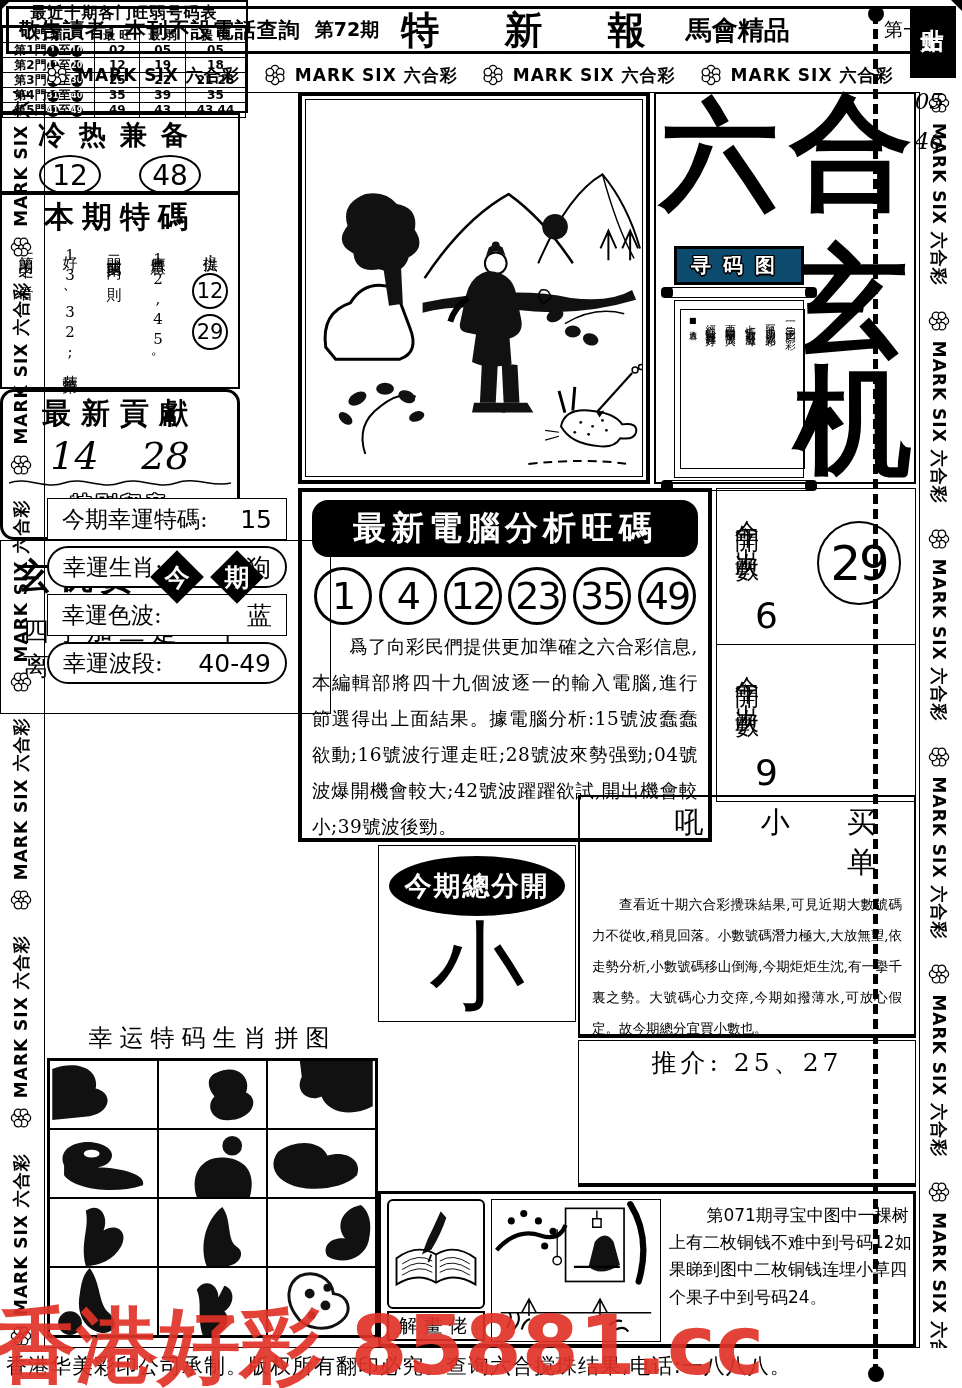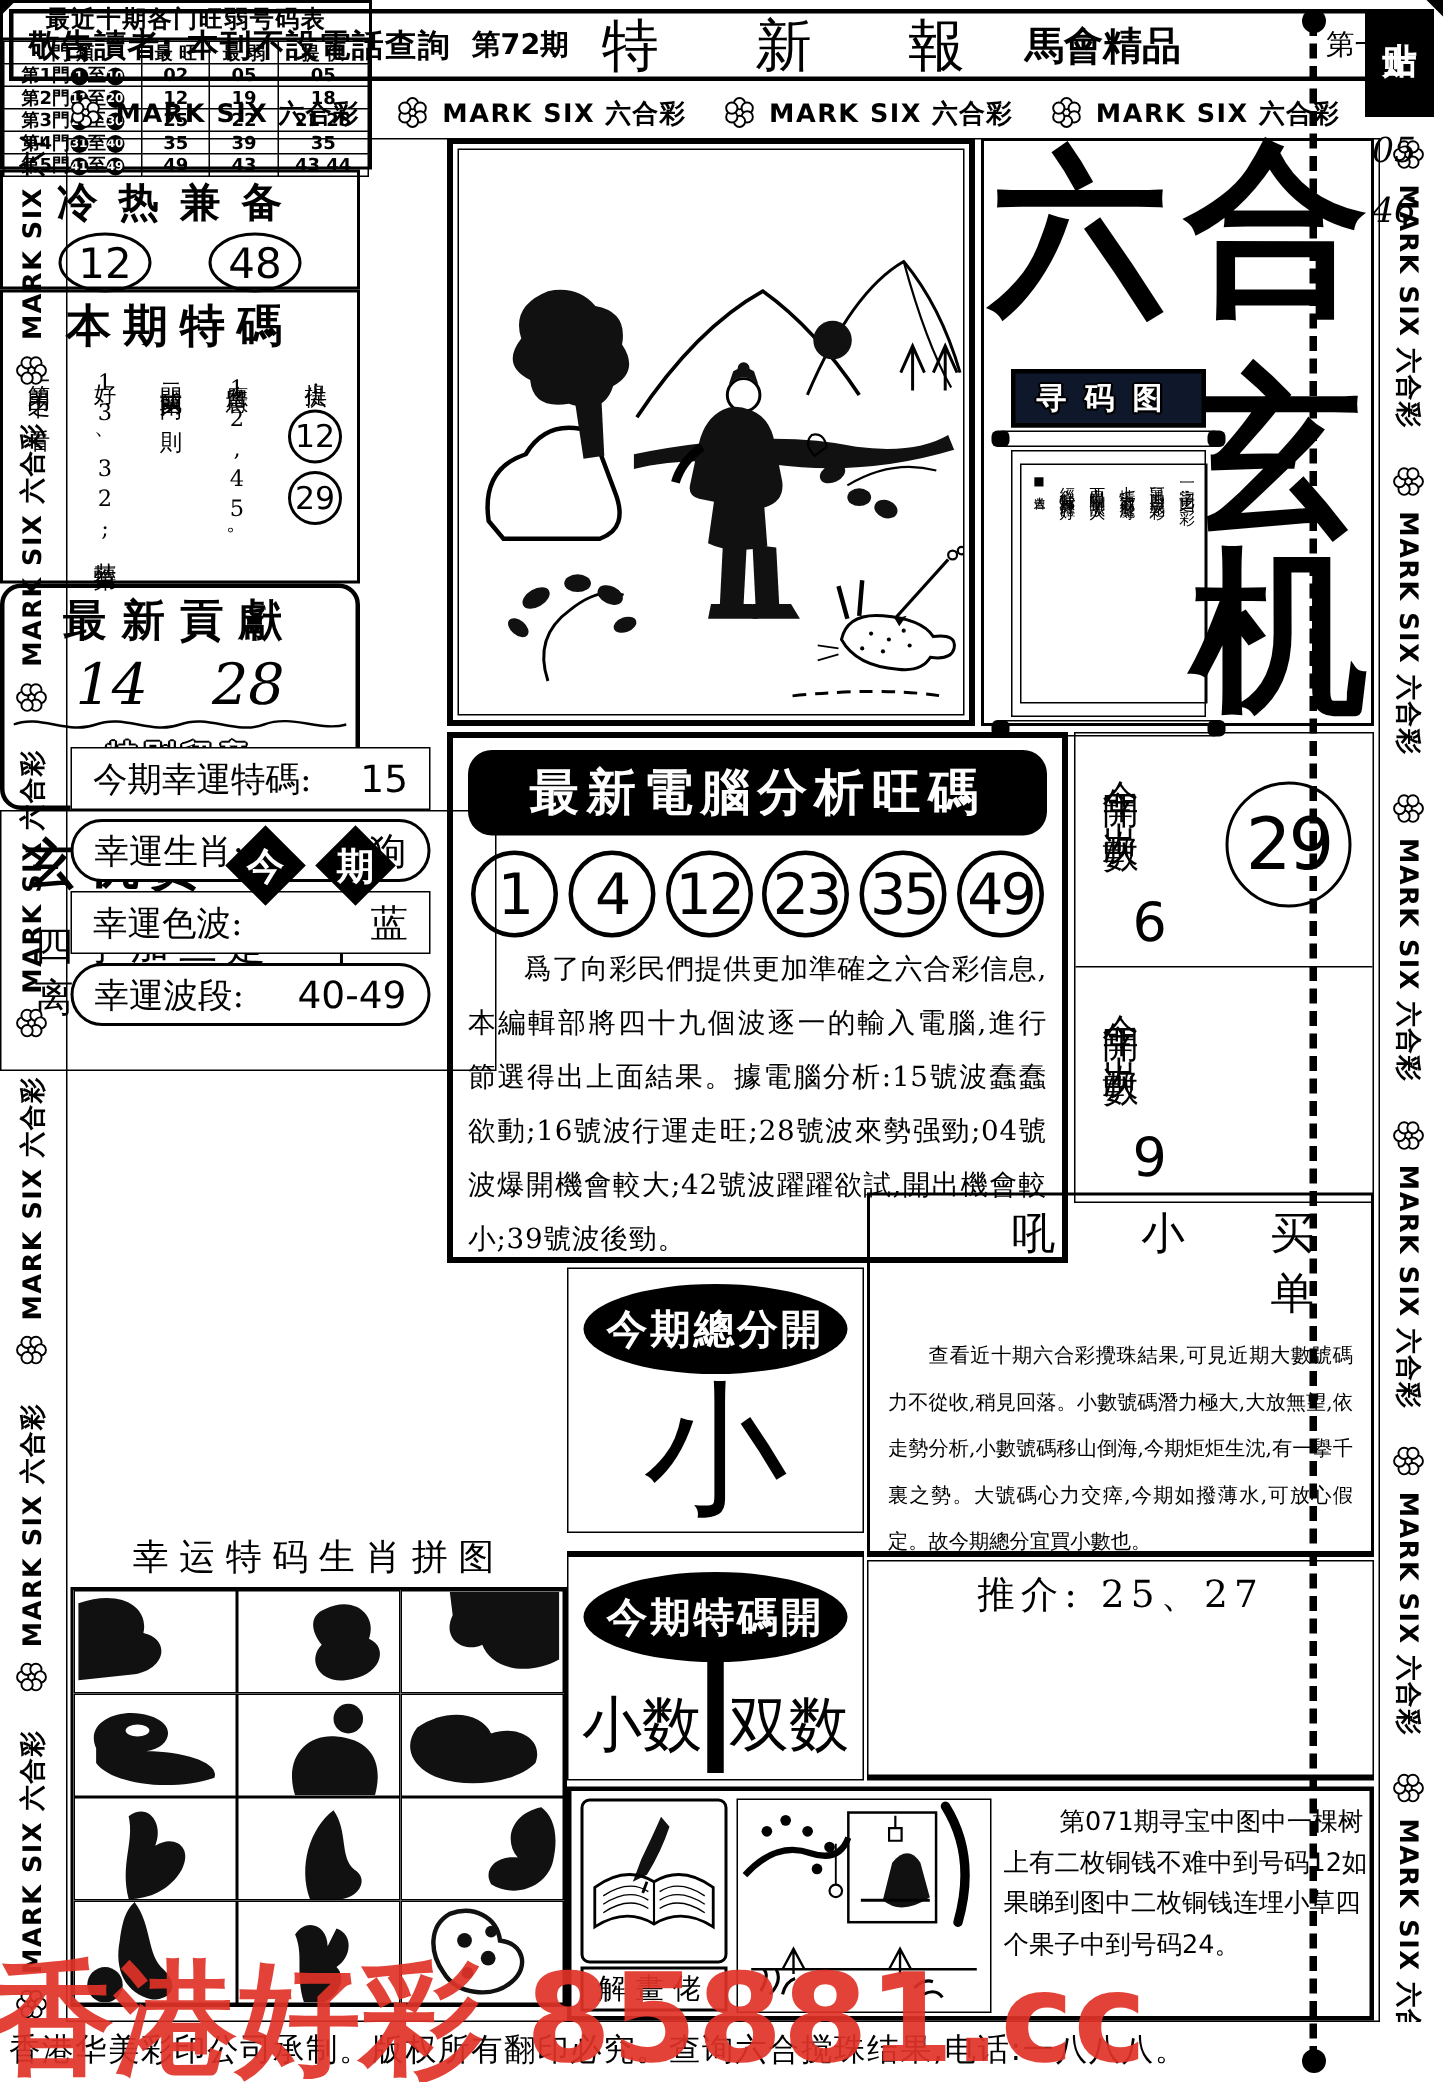--- a/index.html
+++ b/index.html
@@ -9,21 +9,21 @@
     background: #fff; color: #000; overflow: hidden;
     font-family: "DejaVu Sans", sans-serif;
   }
   .abs { position: absolute; }
 
   
   .header-box { left:6px; top:6px; width:948px; height:48px; border:3px solid #000;
     display:flex; align-items:center; padding:0 10px; gap:14px; }
   .hd-notice { font-size:21px; font-weight:bold; letter-spacing:1px; }
   .hd-issue  { font-size:19px; font-weight:bold; }
-  .hd-title  { font-size:38px; font-weight:normal; font-family:"DejaVu Serif",serif;
+  .hd-title  { font-size:38px; font-weight:bold; font-family:"DejaVu Serif",serif;
                letter-spacing:26px; flex:0 0 auto; margin-left:8px; }
   .hd-brand  { font-size:26px; font-weight:bold; }
   .hd-edition{ font-size:19px; margin-left:auto; font-family:"DejaVu Serif",serif; }
 
   
   .strip { display:flex; align-items:center; overflow:hidden; white-space:nowrap; }
   .strip-top   { left:46px; top:59px; width:872px; height:32px; }
   .strip-left  { left:4px;  top:1347px; width:1256px; height:34px;
                  transform-origin:0 0; transform:rotate(-90deg); }
   .strip-right { left:956px; top:92px; width:1256px; height:34px;
@@ -126,21 +126,21 @@
   .illu { left:298px; top:92px; width:352px; height:392px; border:4px solid #000;
           padding:3px; }
   .illu-inner { width:100%; height:100%; border:1px solid #000; }
   .illu svg { display:block; width:100%; height:100%; }
 
   
   .masthead { left:654px; top:92px; width:262px; height:392px; border:2px solid #000; }
   .mh-char { position:absolute; font-family:"DejaVu Serif",serif; font-weight:bold;
              line-height:1; }
   .scroll { position:absolute; left:8px; top:152px; width:150px; }
-  .plaque { border:3px solid #000; background:#0f172a; text-align:center; padding:3px 0;
+  .plaque { border:3px solid #000; background:#0c4a6e; text-align:center; padding:3px 0;
             margin:0 10px; }
   .plaque span { font-size:20px; letter-spacing:12px; }
   .roller { height:11px; border:1px solid #000; border-radius:5px; margin:2px 0; position:relative; }
   .roller::before, .roller::after { content:""; position:absolute; top:-1px; width:12px; height:11px;
             background:#000; border-radius:4px; }
   .roller::before { left:-4px; } .roller::after { right:-4px; }
   .scroll-body { border:1px solid #000; margin:0 10px; padding:8px 5px; height:178px; }
   .scroll-in { border:1px solid #000; height:100%; padding:6px 4px 2px;
                writing-mode:vertical-rl; font-size:10.5px; font-family:"DejaVu Serif",serif;
                letter-spacing:2px; line-height:1.9; }
@@ -667,28 +667,20 @@
     <div class="howl-title">吼 小 买 单</div>
     <div class="howl-body">查看近十期六合彩攪珠結果,可見近期大數號碼力不從收,稍見回落。小數號碼潛力極大,大放無望,依走勢分析,小數號碼移山倒海,今期炬炬生沈,有一擧千裏之勢。大號碼心力交瘁,今期如撥薄水,可放心假定。故今期總分宜買小數也。</div>
     <div class="howl-rec">推介: 25、27</div>
   </div>
 
   <div class="abs total-open">
     <div class="ellipse-badge">今期總分開</div>
     <div class="big-small">小</div>
   </div>
 
-  <div class="abs special-open">
-    <div class="ellipse-badge">今期特碼開</div>
-    <div class="so-bar"></div>
-    <div class="so-words">
-      <span>小数</span>
-      <span>双数</span>
-    </div>
-  </div>
 
   <div class="abs trend">
   </div>
 
   <div class="abs treasure">
     <div class="tr-book">
       <svg viewBox="0 0 100 95">
         <path d="M55,2 q-8,18 -14,30 l-6,16 l10,-5 q10,-16 16,-34z" fill="#111"></path>
         <path d="M45,48 L42,56" stroke="#000" stroke-width="2"></path>
         <path d="M8,52 Q30,36 50,48 Q70,36 92,52 L92,80 Q70,66 50,78 Q30,66 8,80 Z" fill="none" stroke="#000" stroke-width="2"></path>

